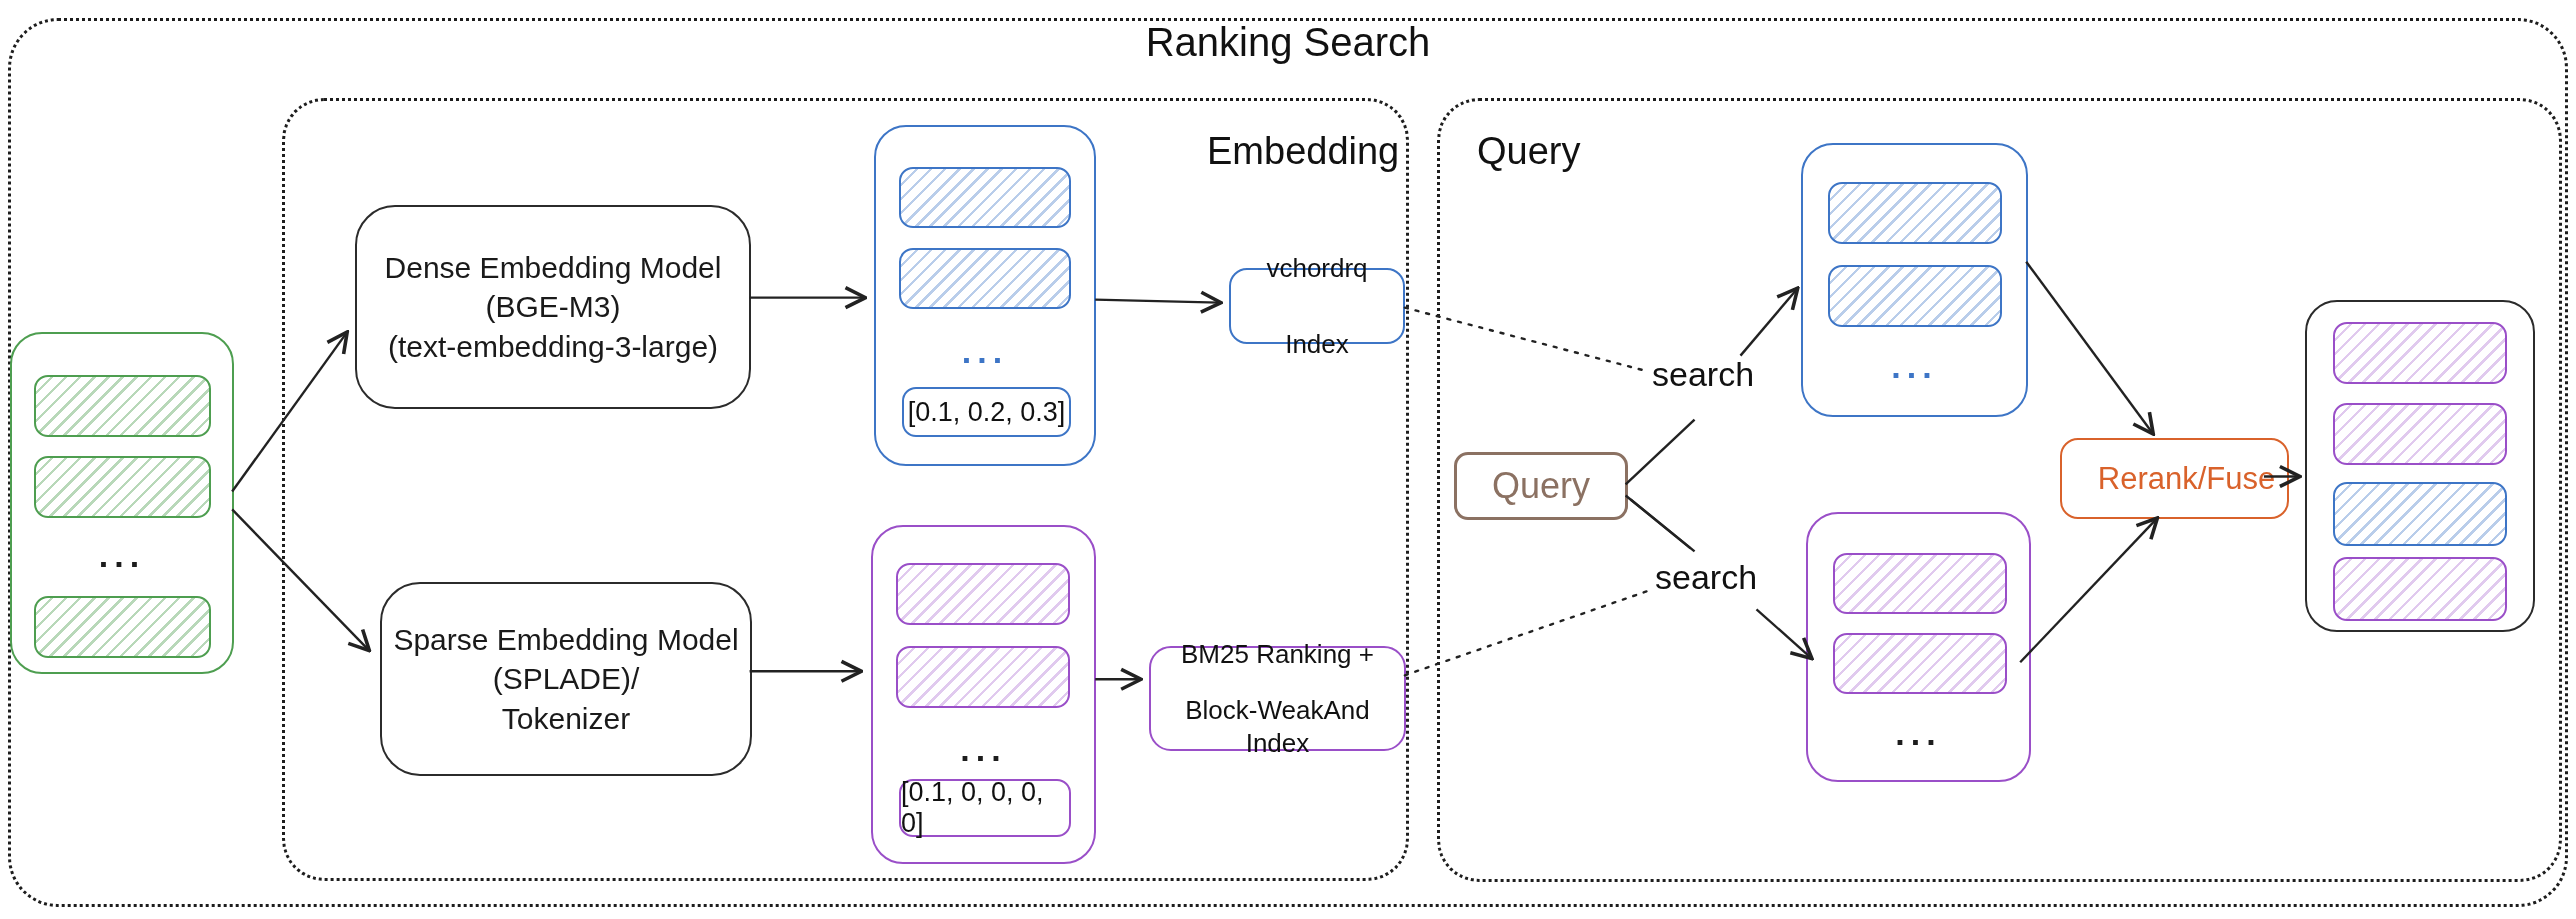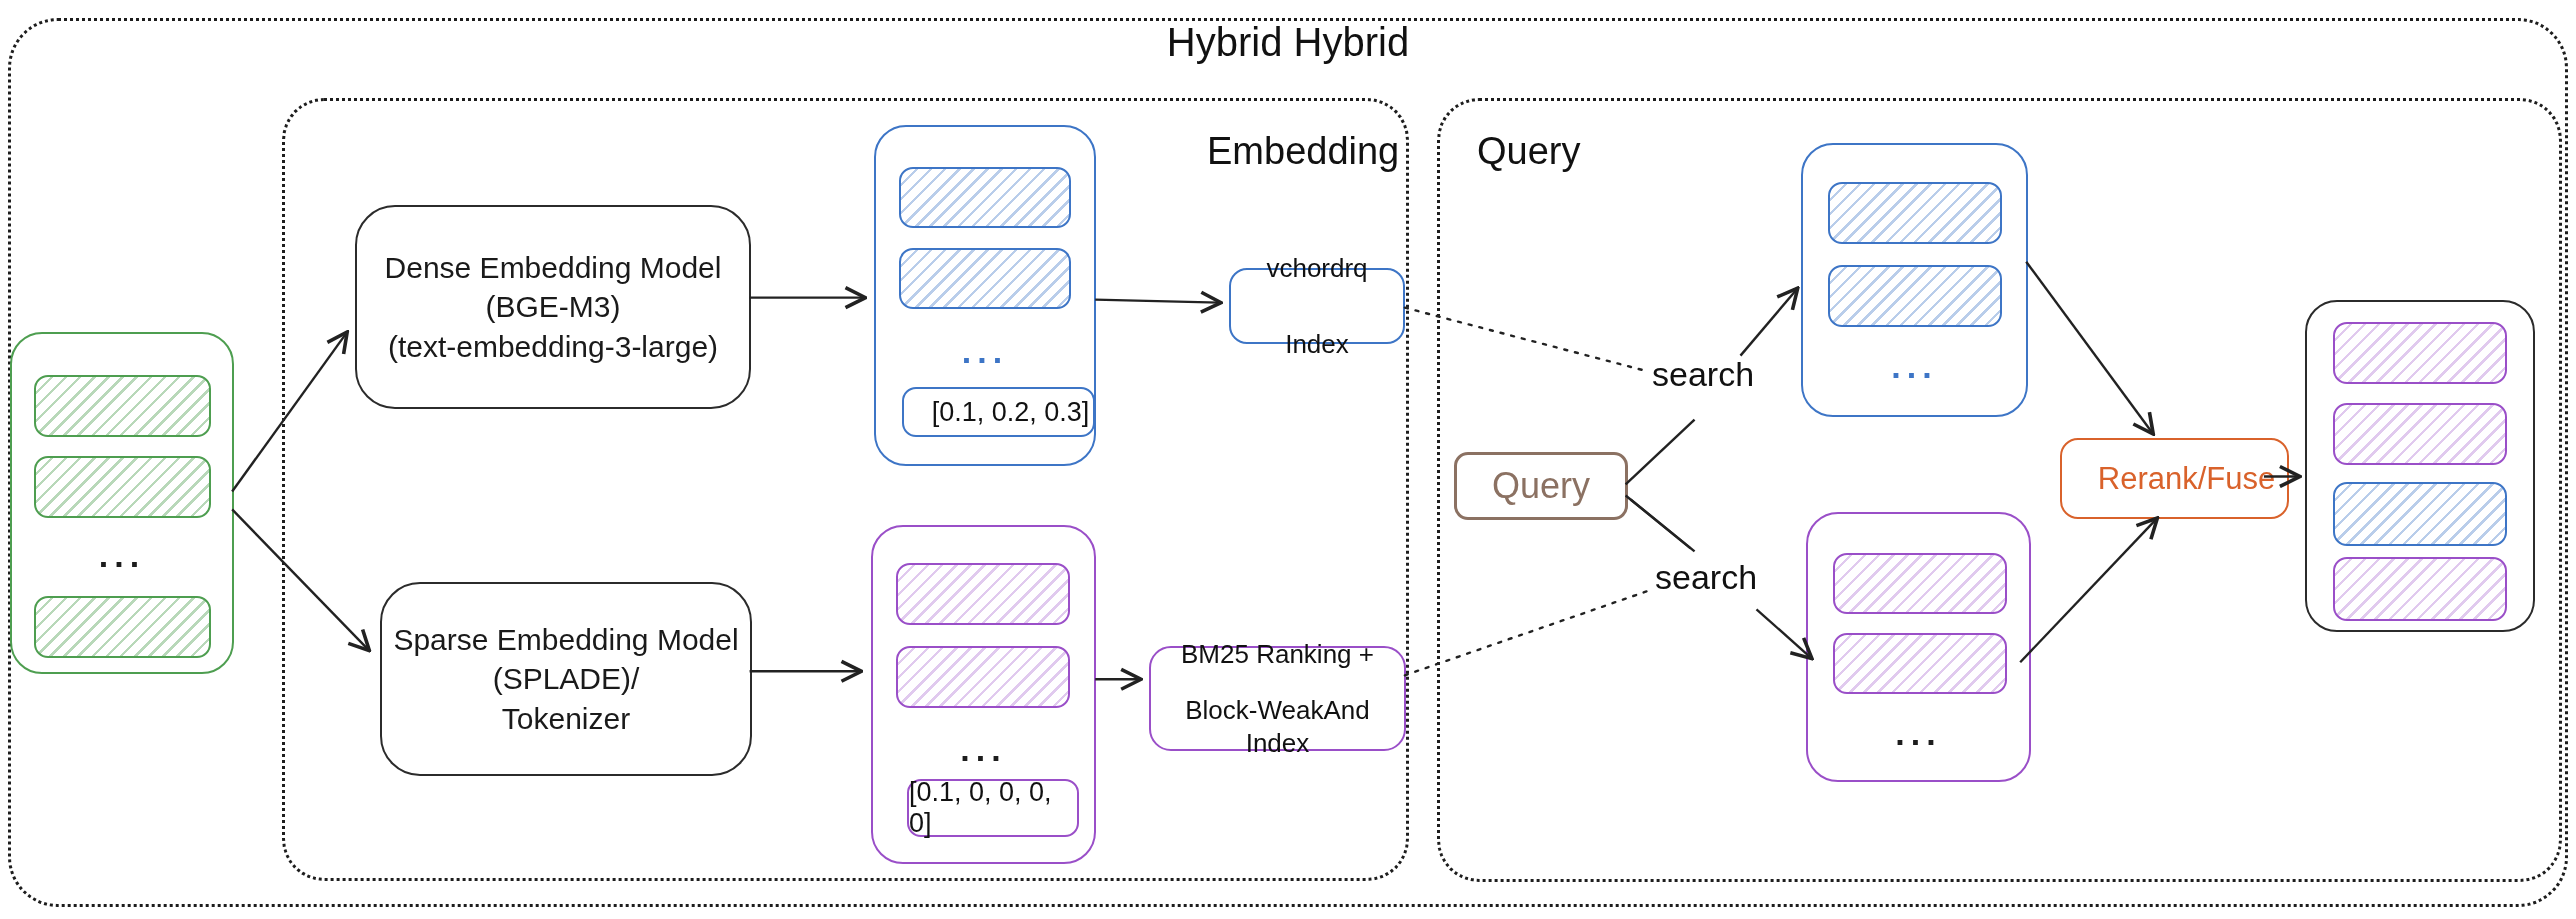--- a/index.html
+++ b/index.html
@@ -21,41 +21,41 @@
     background:repeating-linear-gradient(135deg,rgba(78,158,80,.40) 0 2.5px,rgba(255,255,255,0) 2.5px 10px);}
   .chunk.blue{border:2.5px solid #3d75c6;
     background:repeating-linear-gradient(135deg,rgba(61,117,198,.36) 0 2.5px,rgba(255,255,255,0) 2.5px 10px);}
   .chunk.purple{border:2.5px solid #9a4fc8;
     background:repeating-linear-gradient(135deg,rgba(154,79,200,.30) 0 2.5px,rgba(255,255,255,0) 2.5px 10px);}
   .dots{position:absolute;font-weight:900;font-size:34px;letter-spacing:6px;
         width:100%;text-align:center;color:#1d1d1d;}
   .dots.blue{color:#3d75c6;}
   .pill{position:absolute;border-radius:14px;background:#fff;display:flex;align-items:center;
         justify-content:center;font-size:27px;color:#111;}
-  .pill.blue{border:2.5px solid #3d75c6;padding-left:24px;}
-  .pill.purple{border:2.5px solid #9a4fc8;margin-left:8px;}
+  .pill.blue{border:2.5px solid #3d75c6;}
+  .pill.purple{border:2.5px solid #9a4fc8;}
   .index-node{position:absolute;background:#fff;display:flex;flex-direction:column;align-items:center;
         justify-content:center;text-align:center;font-size:26px;line-height:1.25;color:#111;}
   .index-node.blue{border:2.5px solid #3d75c6;border-radius:18px;gap:44px;}
   .index-node.purple{border:2.5px solid #9a4fc8;border-radius:22px;gap:24px;}
   .search-label{position:absolute;font-size:34px;color:#111;}
   .query-node{position:absolute;border:3px solid #8b7162;border-radius:14px;background:#fff;
         display:flex;align-items:center;justify-content:center;font-size:36px;color:#8b7162;}
   .rerank-node{position:absolute;border:2.5px solid #d9622b;border-radius:18px;background:#fff;
         display:flex;align-items:center;justify-content:center;font-size:31px;color:#d9622b;}
   .title{position:absolute;top:20px;left:0;width:100%;text-align:center;font-size:40px;color:#111;}
   svg.overlay{position:absolute;left:0;top:0;pointer-events:none;}
 </style>
 </head>
 <body>
 
 <div class="canvas">
 
   <div class="dashed-box" style="left:8px;top:18px;width:2554px;height:883px;border-radius:50px;"></div>
-  <div class="title">Hybrid Hybrid</div>
+  <div class="title">Ranking Search</div>
 
   <div class="dashed-box" style="left:282px;top:98px;width:1121px;height:777px;border-radius:42px;"></div>
   <div class="section-label" style="left:1207px;top:130px;">Embedding</div>
 
   <div class="dashed-box" style="left:1437px;top:98px;width:1119px;height:778px;border-radius:42px;"></div>
   <div class="section-label" style="left:1477px;top:130px;">Query</div>
 
   <div class="stack-box green" style="left:10px;top:332px;width:220px;height:338px;">
     <div class="chunk green" style="left:22px;top:41px;width:173px;height:58px;"></div>
     <div class="chunk green" style="left:22px;top:122px;width:173px;height:58px;"></div>

